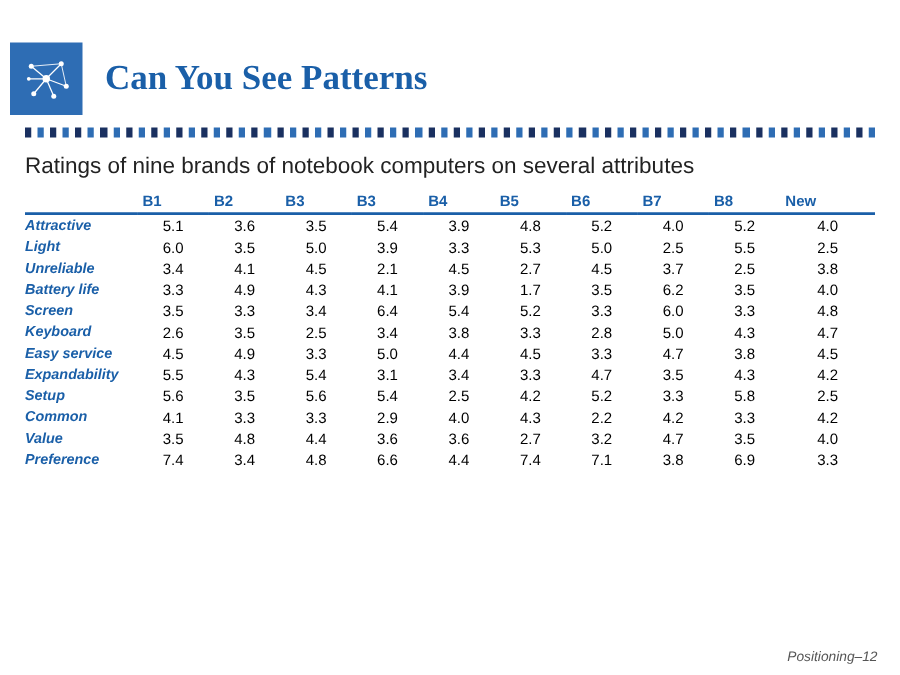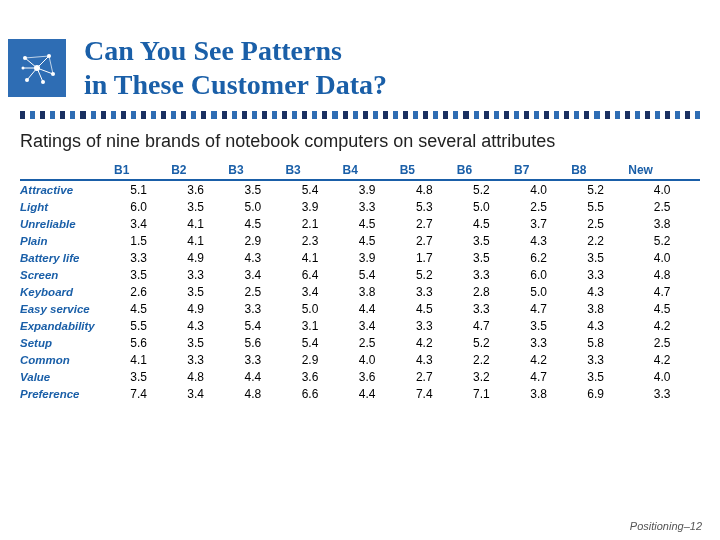--- a/index.html
+++ b/index.html
@@ -140,21 +140,20 @@
       <line x1="22" y1="22" x2="12" y2="34" stroke="white" stroke-width="1"></line>
       <line x1="22" y1="22" x2="28" y2="36" stroke="white" stroke-width="1"></line>
       <line x1="22" y1="22" x2="8" y2="22" stroke="white" stroke-width="1"></line>
       <line x1="10" y1="12" x2="34" y2="10" stroke="white" stroke-width="0.7"></line>
       <line x1="34" y1="10" x2="38" y2="28" stroke="white" stroke-width="0.7"></line>
     </svg>
   </div>
   <div class="title-block">
     <h1>
       <span>Can You See Patterns</span><br>
-      <span>in These Customer Data?</span>
     </h1>
   </div>
 </div>
 
 <div class="dots-separator">
   <span class="dot dark"></span>
   <span class="dot mid"></span>
   <span class="dot dark"></span>
   <span class="dot mid"></span>
   <span class="dot dark"></span>
@@ -278,33 +277,20 @@
           <td>4.5</td>
           <td>2.1</td>
           <td>4.5</td>
           <td>2.7</td>
           <td>4.5</td>
           <td>3.7</td>
           <td>2.5</td>
           <td>3.8</td>
         </tr>
         <tr>
-          <td>Plain</td>
-          <td>1.5</td>
-          <td>4.1</td>
-          <td>2.9</td>
-          <td>2.3</td>
-          <td>4.5</td>
-          <td>2.7</td>
-          <td>3.5</td>
-          <td>4.3</td>
-          <td>2.2</td>
-          <td>5.2</td>
-        </tr>
-        <tr>
           <td>Battery life</td>
           <td>3.3</td>
           <td>4.9</td>
           <td>4.3</td>
           <td>4.1</td>
           <td>3.9</td>
           <td>1.7</td>
           <td>3.5</td>
           <td>6.2</td>
           <td>3.5</td>

